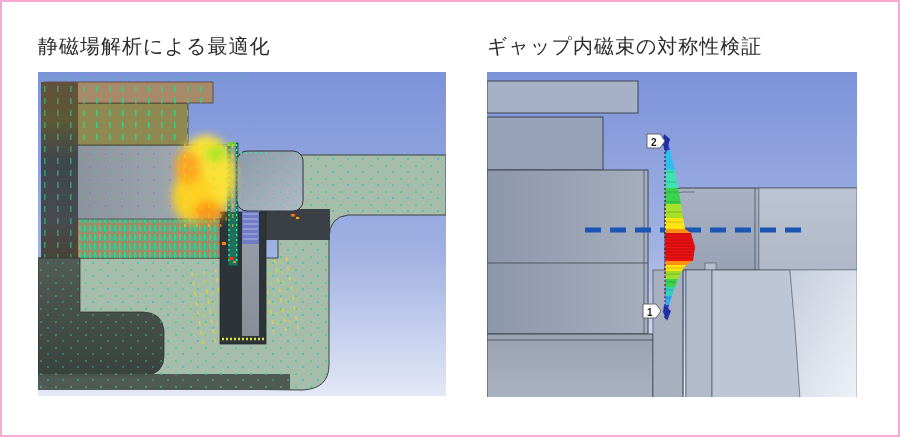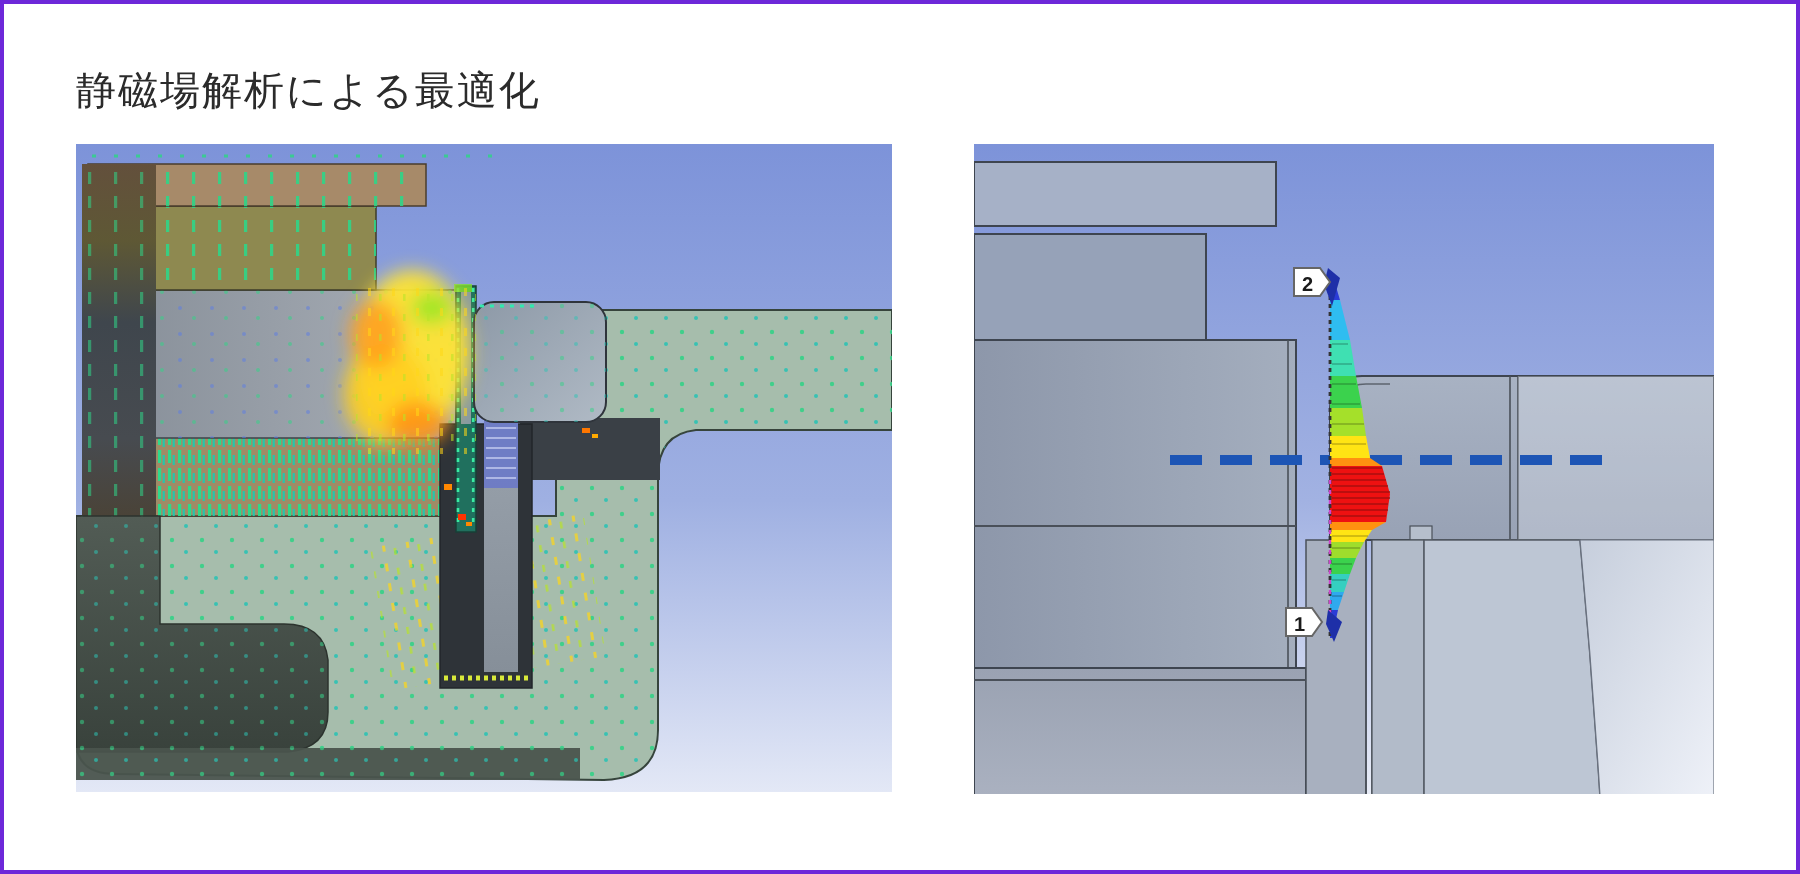--- a/index.html
+++ b/index.html
@@ -1,38 +1,39 @@
 <!DOCTYPE html>
 <html><head>
 <meta charset="utf-8">
 <style>
   html,body{margin:0;padding:0;background:#ffffff;}
   .frame{
     position:relative;width:896px;height:433px;margin:0;
-    background:#ffffff;border:2px solid #6d28d9;overflow:hidden;
+    background:#ffffff;border:2px solid #f9a8d4;overflow:hidden;
     font-family:"Liberation Sans","DejaVu Sans",sans-serif;
   }
   .fig-title{
     position:absolute;top:31px;height:26px;line-height:26px;
     font-size:20px;letter-spacing:1px;color:#2b2b2b;font-weight:500;
     white-space:nowrap;
   }
   #title-left{left:36px;}
   #title-right{left:485px;}
   .panel{position:absolute;top:70px;display:block;}
   #panel-left{left:36px;}
   #panel-right{left:485px;}
   text.flag-num{font-size:10px;font-weight:bold;fill:#1a1a1a;font-family:"Liberation Sans",sans-serif;}
 </style>
 </head>
 <body>
 
 <div class="frame">
 
   <div class="fig-title" id="title-left">静磁場解析による最適化</div>
+  <div class="fig-title" id="title-right">ギャップ内磁束の対称性検証</div>
 
   <svg class="panel" id="panel-left" width="408" height="324" viewBox="0 0 408 324">
     <defs>
       <linearGradient id="bgL" x1="0" y1="0" x2="0" y2="1">
         <stop offset="0" stop-color="#7d93d9"></stop>
           <stop offset="0.55" stop-color="#9fb0e2"></stop>
         <stop offset="1" stop-color="#e3e8f6"></stop>
       </linearGradient>
       <linearGradient id="poleG" x1="0" y1="0" x2="1" y2="0">
         <stop offset="0" stop-color="#858d97"></stop>

